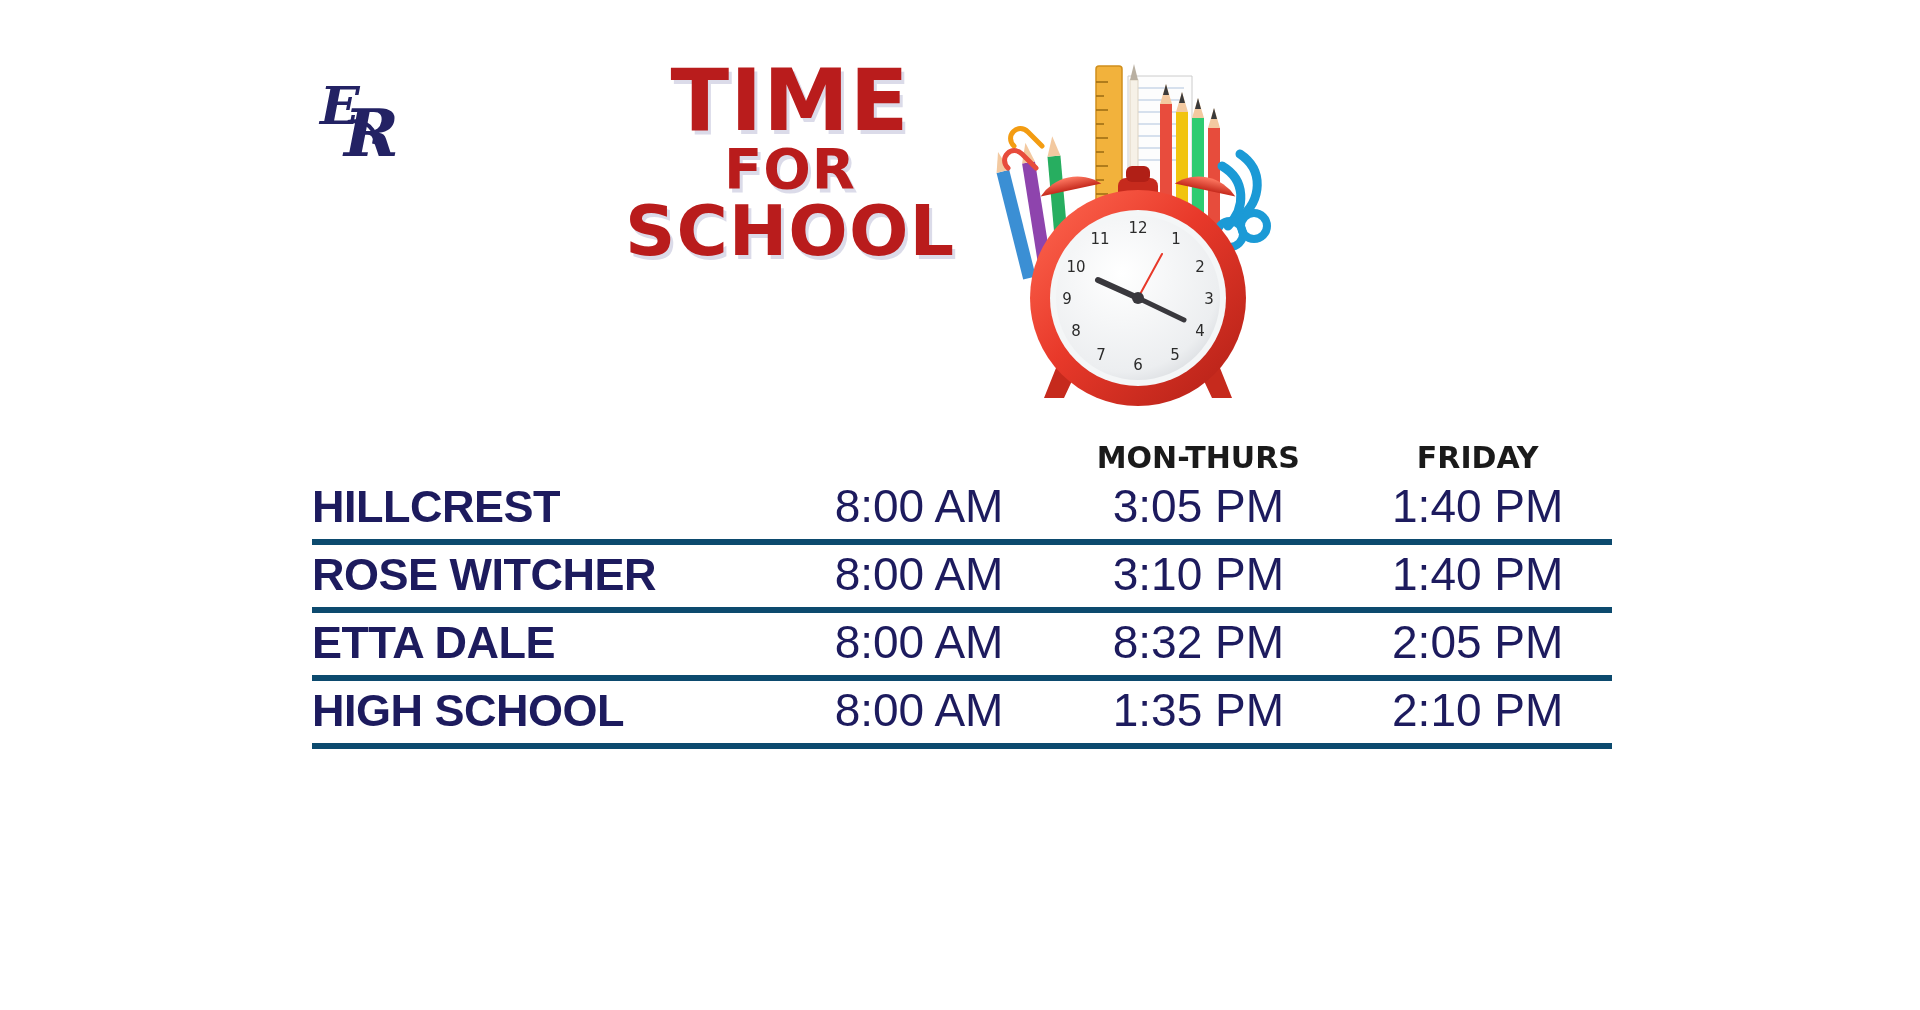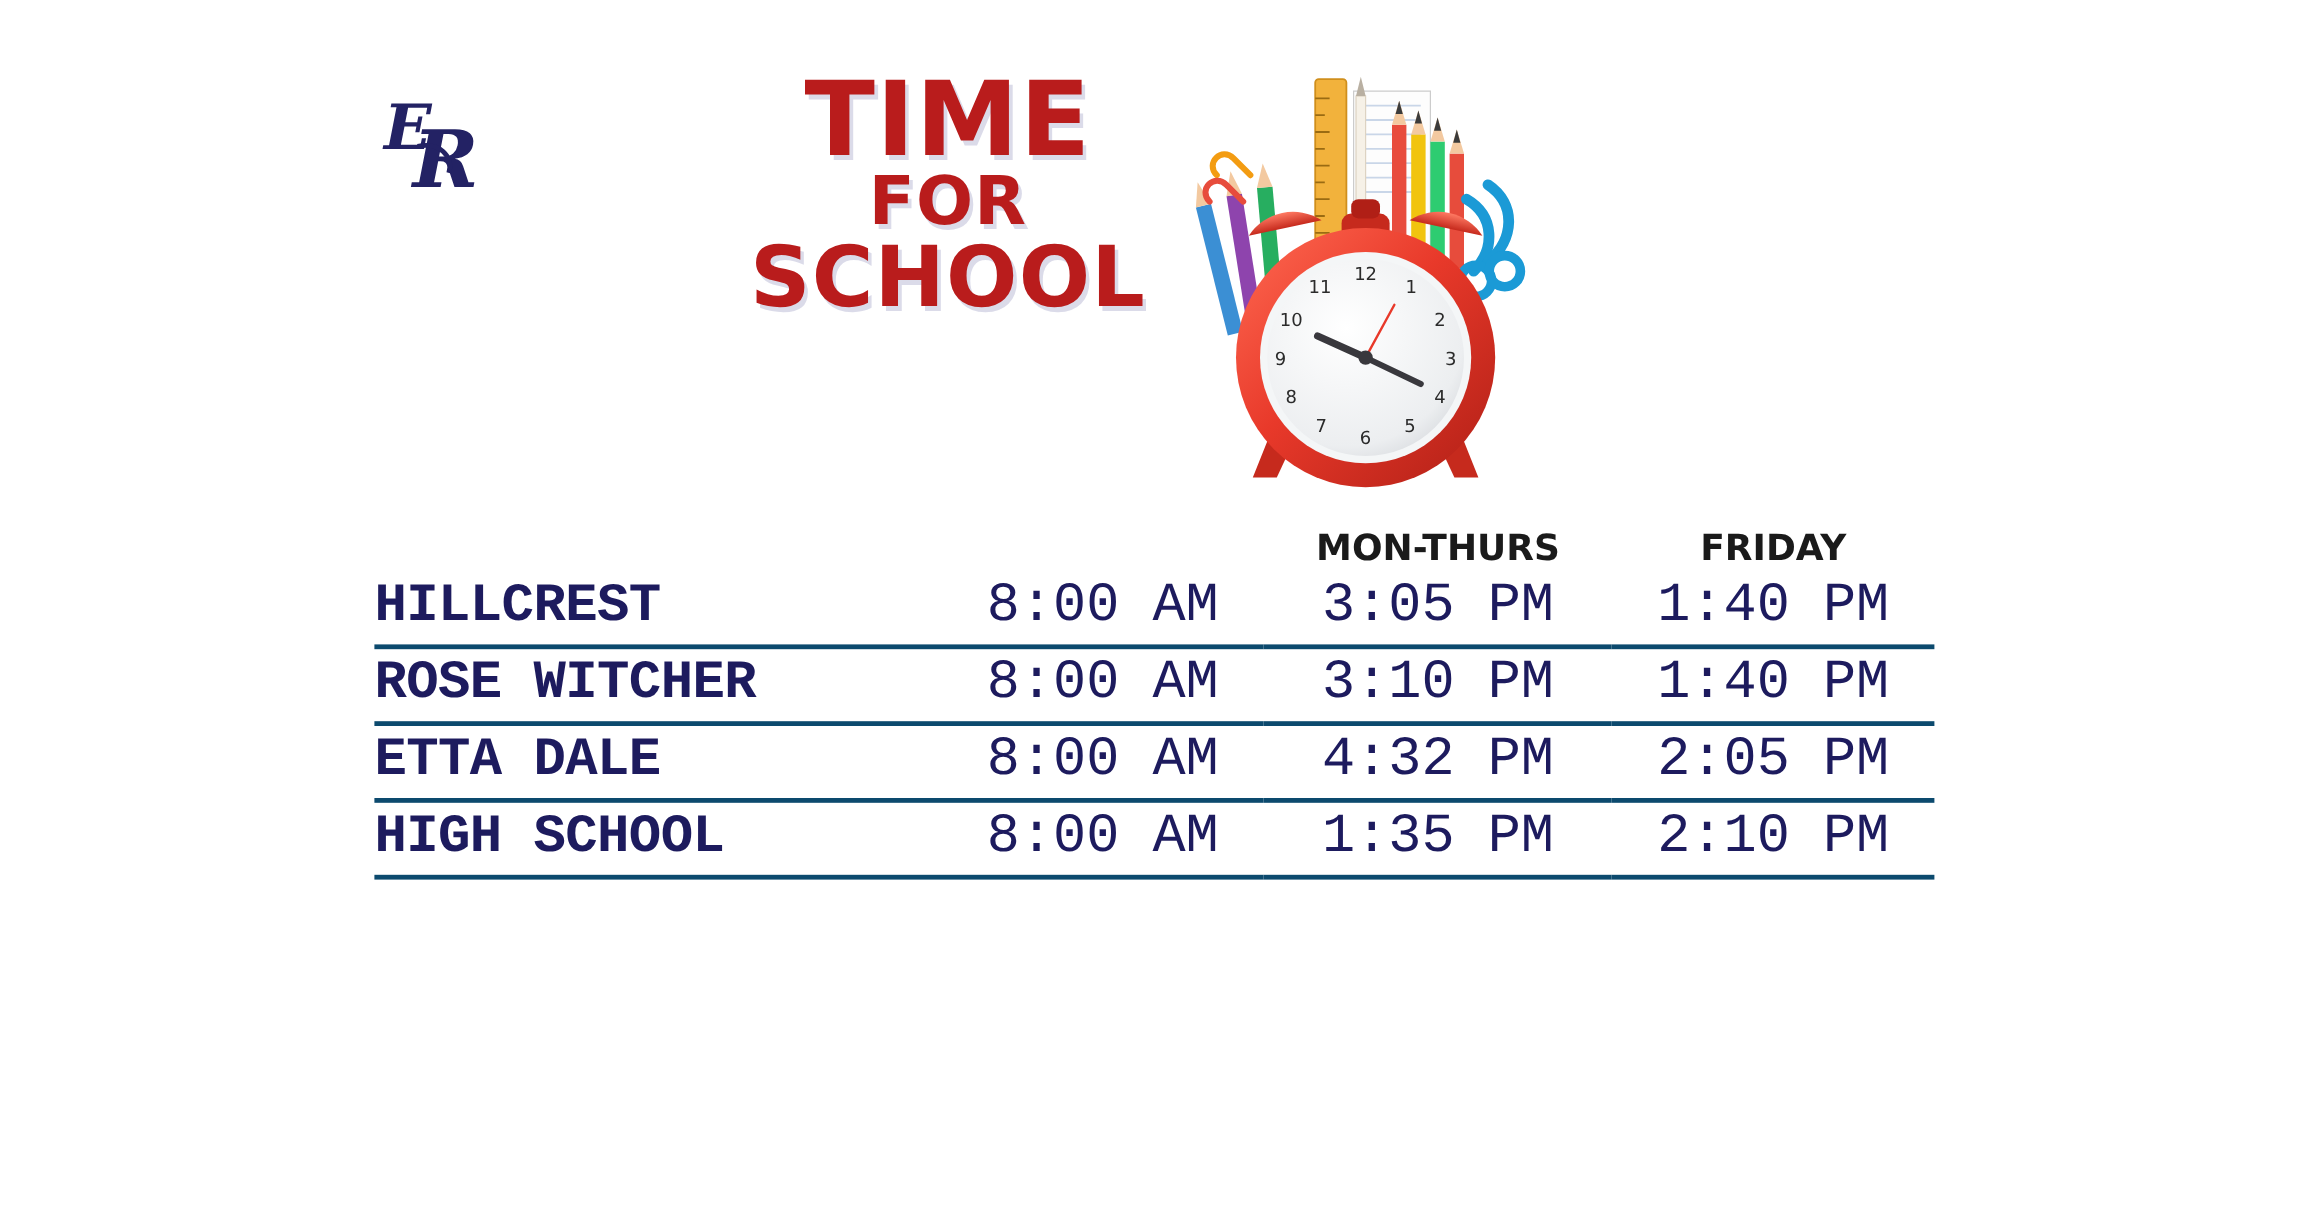--- a/index.html
+++ b/index.html
@@ -68,24 +68,24 @@
     padding: 0 0 2px 0;
     color: #1a1a1a;
     border: none;
   }
   .schedule th.blank { width: 440px; }
   .schedule th.c-start { width: 250px; }
   .schedule th.c-mt { width: 270px; }
   .schedule th.c-fr { width: 250px; }
 
   .schedule td {
-    font-family: Liberation Mono, monospace;
+    font-family: Liberation Sans, sans-serif;
     font-size: 46px;
     padding: 2px 0 6px 0;
-    border-bottom: 4px solid #0c4a6e;
+    border-bottom: 6px solid #0c4a6e;
     vertical-align: bottom;
   }
   .schedule td.school {
     font-weight: bold;
     font-size: 45px;
     text-align: left;
     letter-spacing: -0.5px;
     white-space: nowrap;
   }
   .schedule td.time {
@@ -255,21 +255,21 @@
     </tr>
     <tr>
       <td class="school">ROSE WITCHER</td>
       <td class="time">8:00 AM</td>
       <td class="time">3:10 PM</td>
       <td class="time">1:40 PM</td>
     </tr>
     <tr>
       <td class="school">ETTA DALE</td>
       <td class="time">8:00 AM</td>
-      <td class="time">4:32 PM</td>
+      <td class="time">8:32 PM</td>
       <td class="time">2:05 PM</td>
     </tr>
     <tr>
       <td class="school">HIGH SCHOOL</td>
       <td class="time">8:00 AM</td>
       <td class="time">1:35 PM</td>
       <td class="time">2:10 PM</td>
     </tr>
   </tbody>
 </table>

